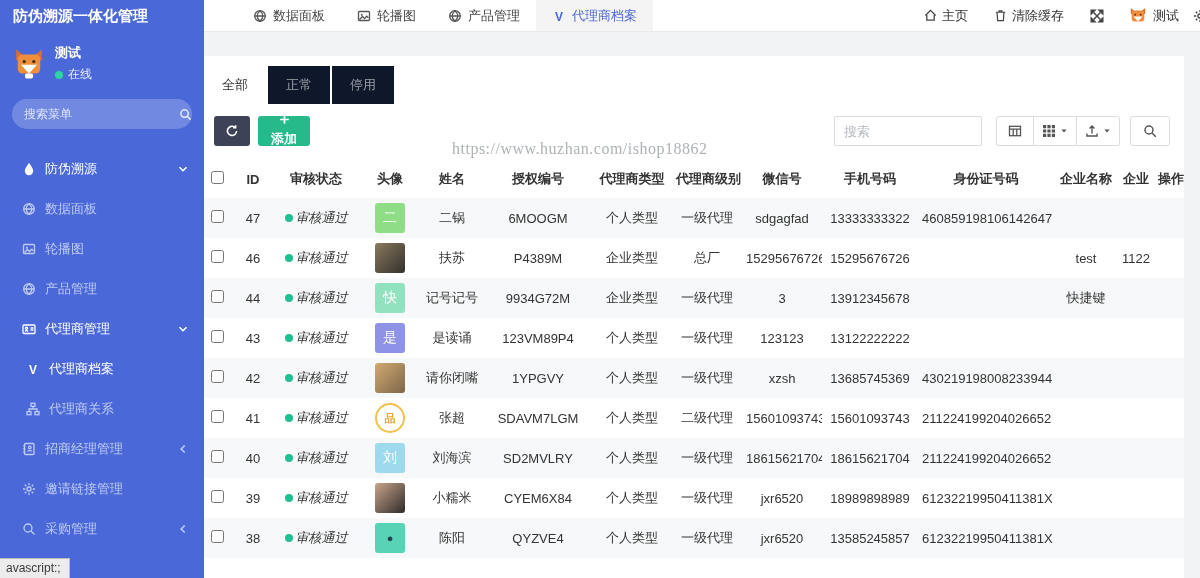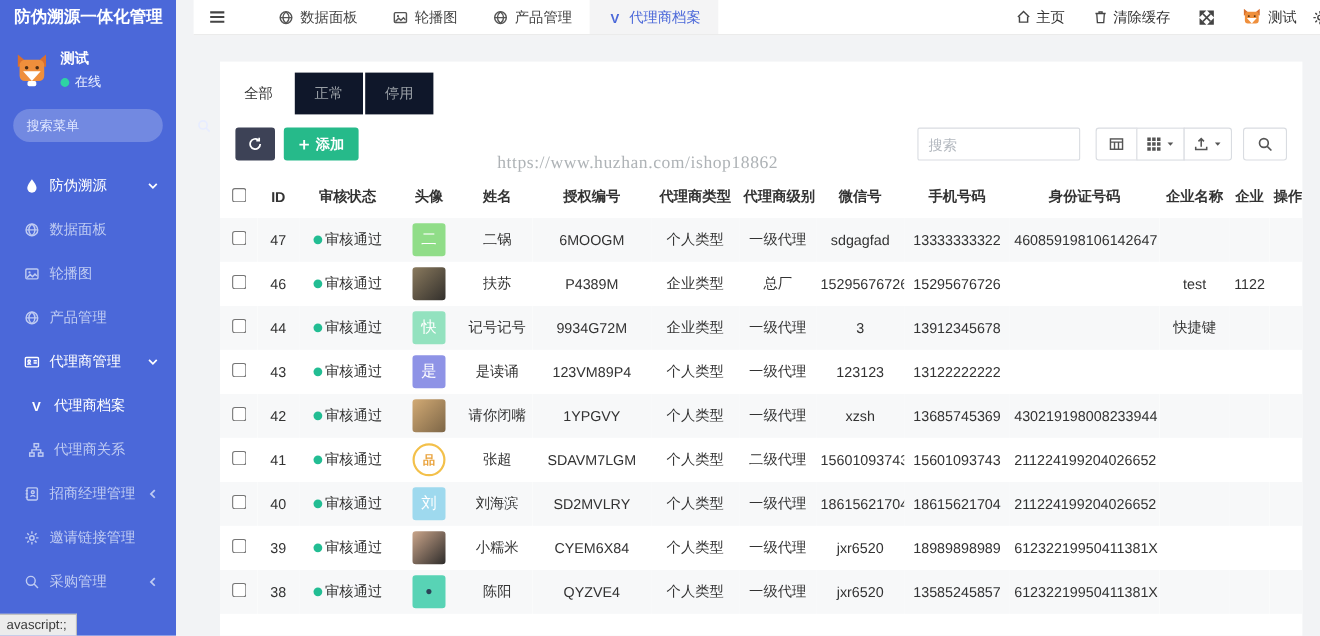--- a/index.html
+++ b/index.html
@@ -3,21 +3,21 @@
 <meta charset="utf-8">
 <style>
   * { margin:0; padding:0; box-sizing:border-box; }
   html,body { width:1200px; height:578px; overflow:hidden; background:#f2f3f5;
     font-family:"Liberation Sans","DejaVu Sans",sans-serif; font-size:13px; color:#333; }
   body { position:relative; }
   svg { display:block; }
   .ic { flex:0 0 auto; }
 
   
-  .sidebar { position:absolute; left:0; top:0; width:160px; height:578px; background:#4b68d9; color:#fff; z-index:3; }
+  .sidebar { position:absolute; left:0; top:0; width:204px; height:578px; background:#4b68d9; color:#fff; z-index:3; }
   .sb-title { height:32px; line-height:32px; padding-left:13px; font-size:15px; font-weight:bold; color:#fff; white-space:nowrap; }
   .sb-user { display:flex; align-items:center; padding:12px 13px 10px 13px; }
   .sb-user-meta { margin-left:10px; }
   .sb-user-name { font-weight:bold; font-size:13px; }
   .sb-user-status { font-size:12px; margin-top:4px; display:flex; align-items:center; color:#eef2ff; }
   .dot-green { width:8px; height:8px; border-radius:50%; background:#2ed3a3; display:inline-block; margin-right:5px; }
   .sb-search { margin:6px 12px 20px 12px; height:30px; background:rgba(255,255,255,.22); border-radius:15px;
     display:flex; align-items:center; padding:0 12px; color:#e7ecff; }
   .sb-search input { flex:1; background:transparent; border:none; outline:none; color:#fff; font-size:12px; }
   .sb-search input::placeholder { color:#dfe6ff; }
@@ -47,42 +47,42 @@
   
   .main { position:absolute; left:176px; top:32px; right:0; bottom:0; background:#f2f3f5; padding:24px 16px 0 24px; }
   .card { background:#fff; min-height:600px; }
   .ftabs { display:flex; padding:10px 0 0 4px; }
   .ftab { height:38px; display:flex; align-items:center; padding:0 18px; background:#0f172a; color:#9aa0a6;
     margin-right:2px; cursor:pointer; }
   .ftab.active { background:#fff; color:#333; }
 
   .toolbar { display:flex; align-items:center; padding:12px 14px 12px 14px; }
   .btn { height:30px; border-radius:3px; border:none; display:inline-flex; align-items:center; justify-content:center;
-    cursor:pointer; font-size:13px; font-family:inherit; }
+    cursor:pointer; font-size:13px; font-family:inherit;flex-direction:column; }
   .btn-refresh { width:36px; background:#3d4256; color:#fff; margin-right:8px; }
   .btn-add { background:#26ba8a; color:#fff; padding:0 13px; gap:5px; font-weight:bold; }
   .toolbar-right { margin-left:auto; display:flex; align-items:center;border-radius:14px; }
   .search-box { width:148px; height:30px; border:1px solid #d9dce1; border-radius:2px; padding:0 9px; font-size:13px;
     color:#333; outline:none; font-family:inherit; }
   .search-box::placeholder { color:#b3b8bf; }
   .btn-group { display:flex; margin-left:14px; }
   .btn-group .gbtn { height:30px; min-width:38px; padding:0 8px; background:#fff; border:1px solid #d9dce1;
     display:flex; align-items:center; justify-content:center; gap:4px; color:#555; cursor:pointer; margin-left:-1px; }
   .btn-group .gbtn:first-child { border-radius:3px 0 0 3px; margin-left:0; }
   .btn-group .gbtn:last-child { border-radius:0 3px 3px 0; }
   .btn-search { width:40px; height:30px; margin-left:10px; background:#fff; border:1px solid #d9dce1; border-radius:3px;
     display:flex; align-items:center; justify-content:center; color:#555; cursor:pointer; }
 
   
   table.grid { width:100%; border-collapse:collapse; table-layout:fixed; margin-top:2px; }
   .grid th { font-weight:bold; font-size:13px; color:#333; padding:10px 4px; text-align:center; white-space:nowrap; overflow:hidden; }
   .grid td { padding:5px 4px; text-align:center; font-size:13px; color:#333; height:40px; white-space:nowrap; overflow:hidden; }
   .grid tbody tr:nth-child(odd) { background:#f7f8f9; }
   .grid input[type=checkbox] { width:13px; height:13px; cursor:pointer; }
-  .cell-status { color:#22bd93; }
+  .cell-status { color:#22bd93;font-style:italic; }
   .cell-status .sdot { display:inline-block; width:8px; height:8px; border-radius:50%; background:#22bd93; margin-right:3px; }
   .lv-blue { color:#6d9ff0; cursor:pointer; }
   .lv-green { color:#22bd93; cursor:pointer; }
   .tp-gray { color:#8b9098; }
   .tp-green { color:#22bd93; }
   .avatar { width:30px; height:30px; border-radius:3px; display:inline-flex; align-items:center; justify-content:center;
     color:#fff; font-size:14px; vertical-align:middle; }
   .avatar.badge { border-radius:50%; background:#fff; border:2px solid #f3c04a; color:#e9a23b; font-size:11px; font-weight:bold; }
 
   

